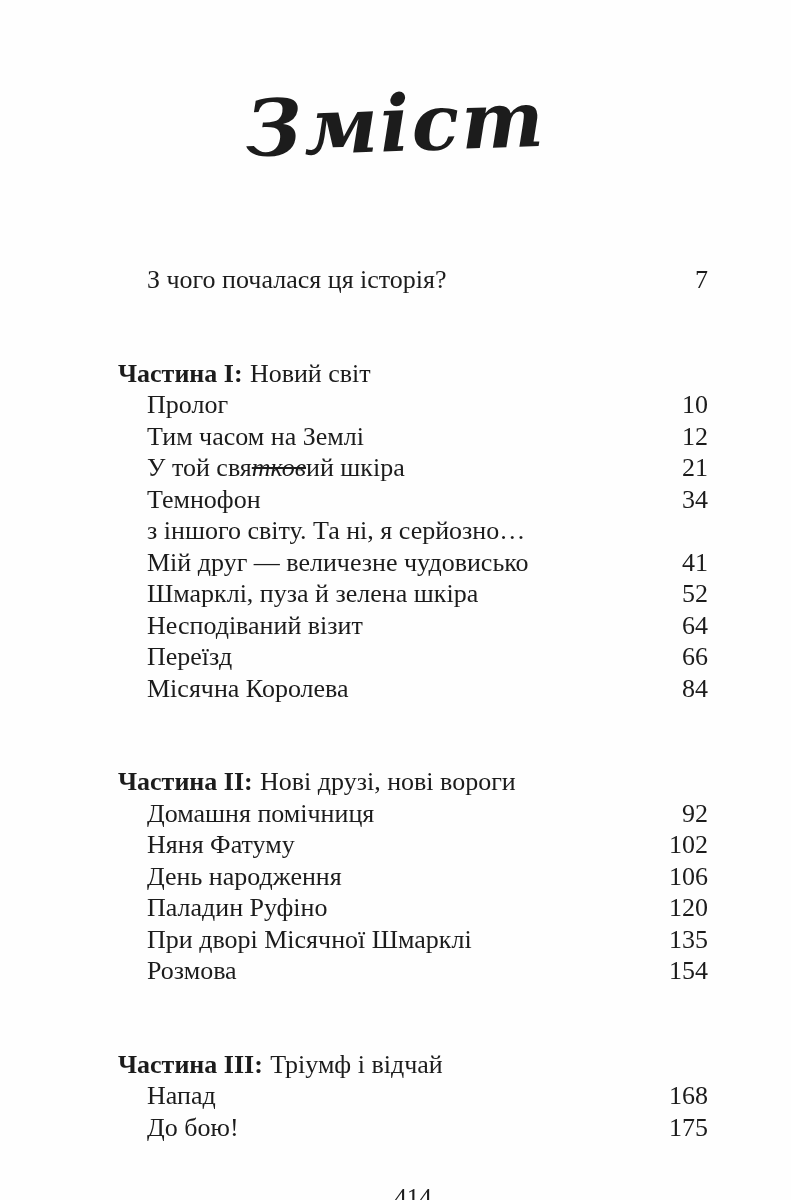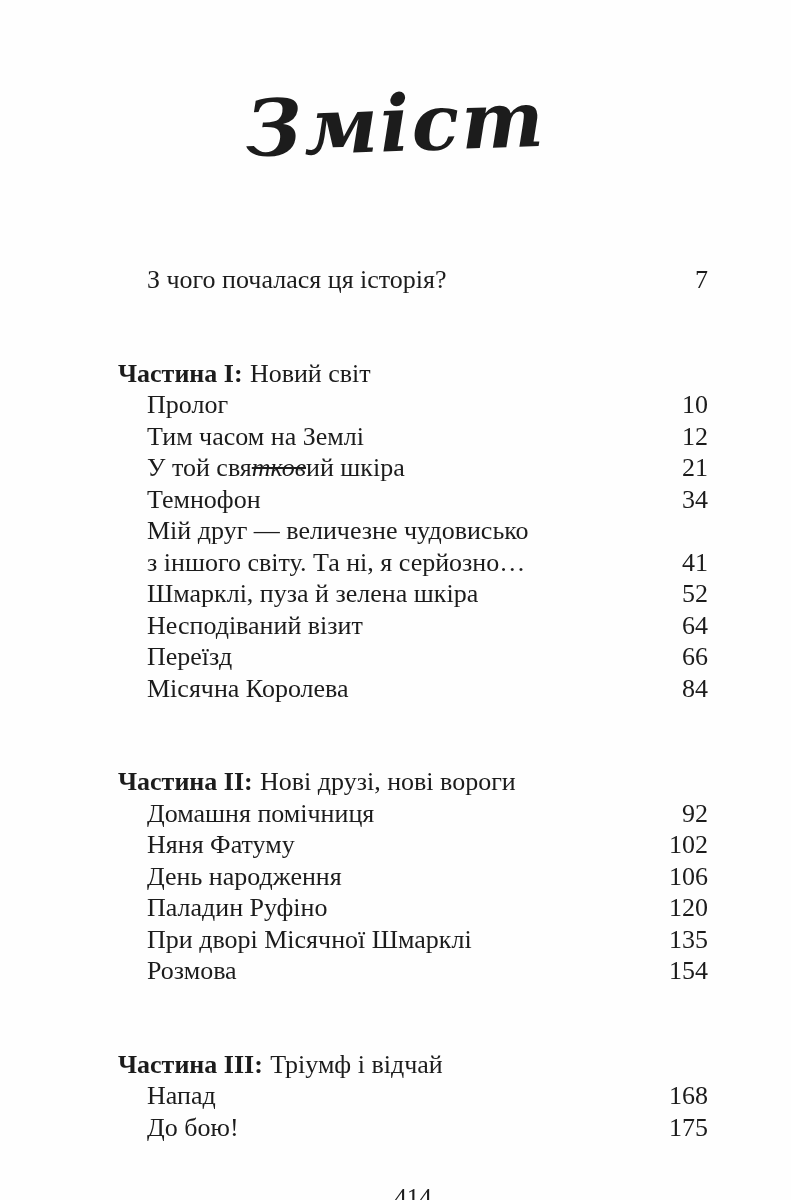--- a/index.html
+++ b/index.html
@@ -90,22 +90,22 @@
           <div class="num">21</div>
         </div>
         <div class="row entry">
           <div class="label">
             <div class="line"><span>Темнофон</span></div>
           </div>
           <div class="num">34</div>
         </div>
         <div class="row entry">
           <div class="label">
+            <div class="line"><span>з іншого світу. Та ні, я серйозно…</span></div>
             <div class="line"><span>Мій друг — величезне чудовисько</span></div>
-            <div class="line"><span>з іншого світу. Та ні, я серйозно…</span></div>
           </div>
           <div class="num">41</div>
         </div>
         <div class="row entry">
           <div class="label">
             <div class="line"><span>Шмарклі, пуза й зелена шкіра</span></div>
           </div>
           <div class="num">52</div>
         </div>
         <div class="row entry">

